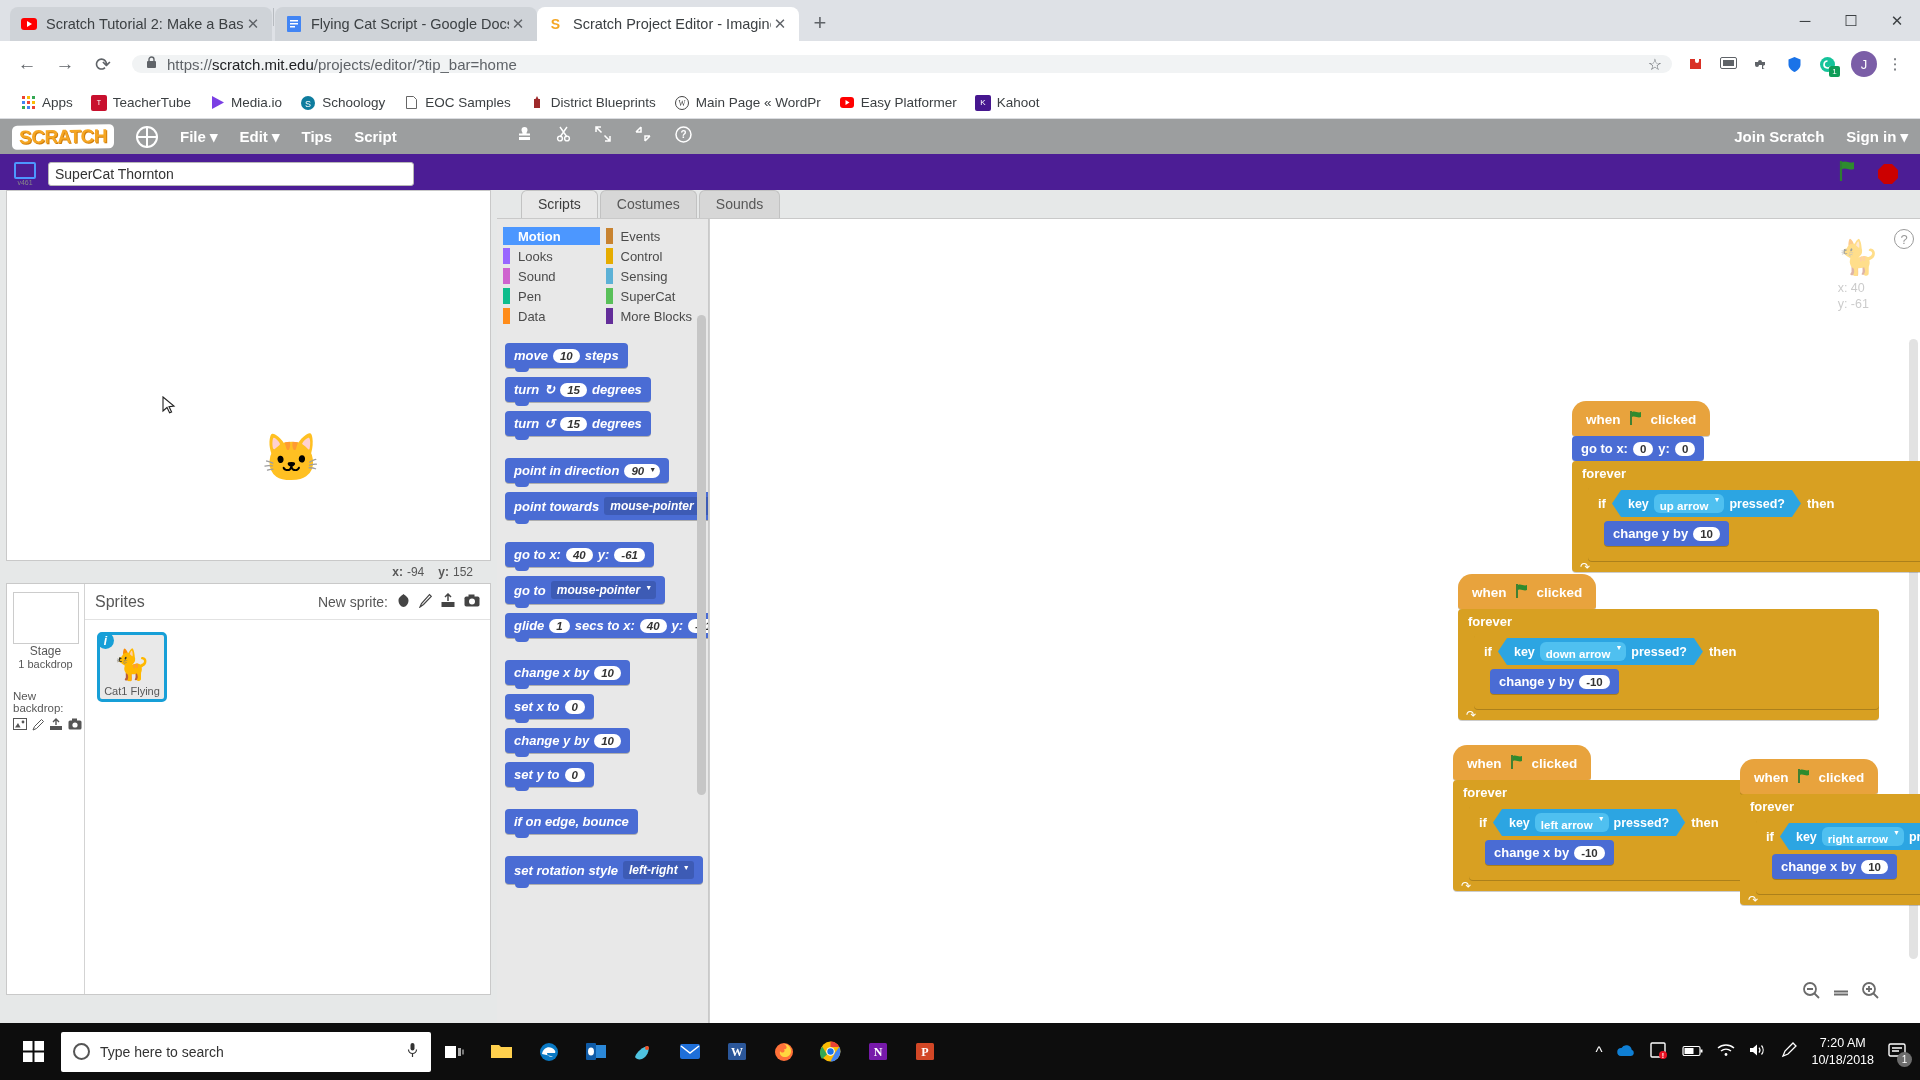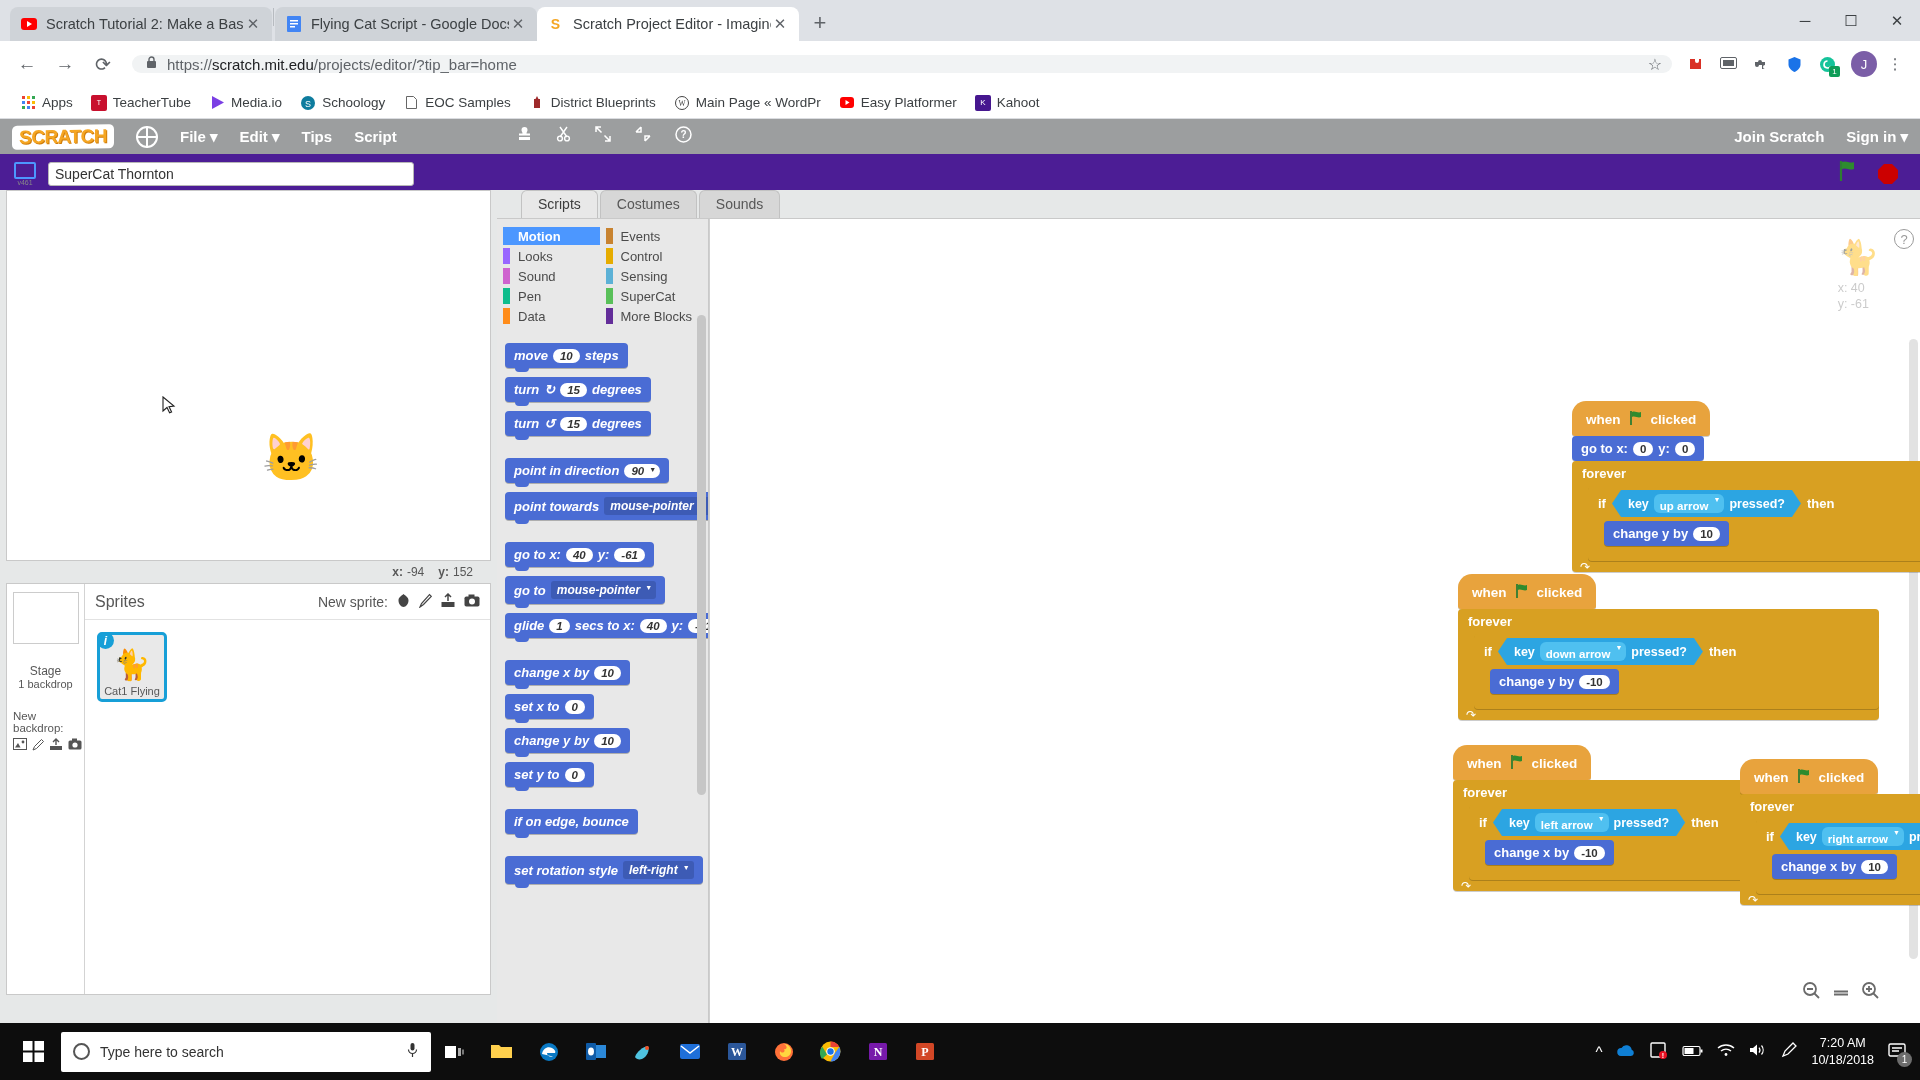--- a/index.html
+++ b/index.html
@@ -87,21 +87,21 @@
   
   .stagecol { width:497px; background:#e6e8e8; }
   .stage { width:485px; height:371px; background:#fff; margin:0 6px; border:1px solid #c9c9c9; position:relative; }
   .catstage { position:absolute; left:255px; top:243px; font-size:47px; line-height:1;}
   .mousepos { height:22px; display:flex; align-items:center; justify-content:flex-end; padding-right:24px;
               font-size:12px; color:#575757; gap:4px; }
   .mousepos b { font-weight:bold; }
   .spritepane { margin:0 6px; background:#fff; border:1px solid #c9c9c9; height:412px; display:flex; }
   .stagecard { width:78px; border-right:1px solid #d3d3d3; padding:8px 4px; text-align:center; }
   .stagethumb { width:66px;height:52px;background:#fff;border:1px solid #ccc; margin:0 auto;}
-  .stagecard .nm { font-size:12px; color:#575757; margin-top:20px;}
+  .stagecard .nm { font-size:12px; color:#575757; margin-top:0;}
   .stagecard .sub { font-size:11px; color:#575757; }
   .newbackdrop { margin-top:20px; font-size:11.5px; color:#575757; text-align:left; padding-left:2px;}
   .nb-icons { display:flex; gap:5px; margin-top:4px; font-size:13px; color:#555; padding-left:2px;}
   .spritelist { flex:1; }
   .sprites-hdr { height:36px; display:flex; align-items:center; padding:0 10px; border-bottom:1px solid #e2e2e2;gap:16px;}
   .sprites-title { font-size:16px; color:#575757; }
   .newsprite { margin-left:auto; font-size:14px; color:#575757; display:flex; align-items:center; gap:8px;}
   .newsprite .ic { font-size:15px; color:#444; }
   .sprite-tile {
     width:70px;height:70px; margin:12px 0 0 12px; background:#e9e9e9;

